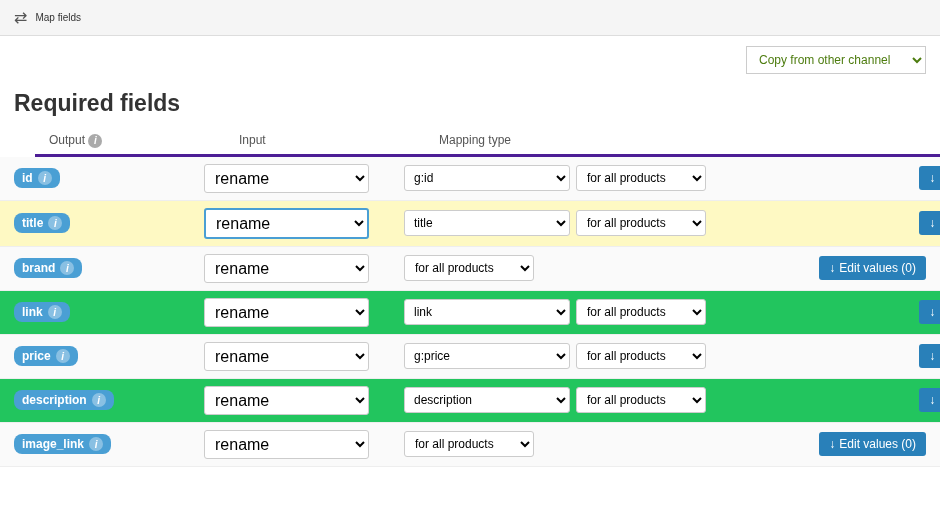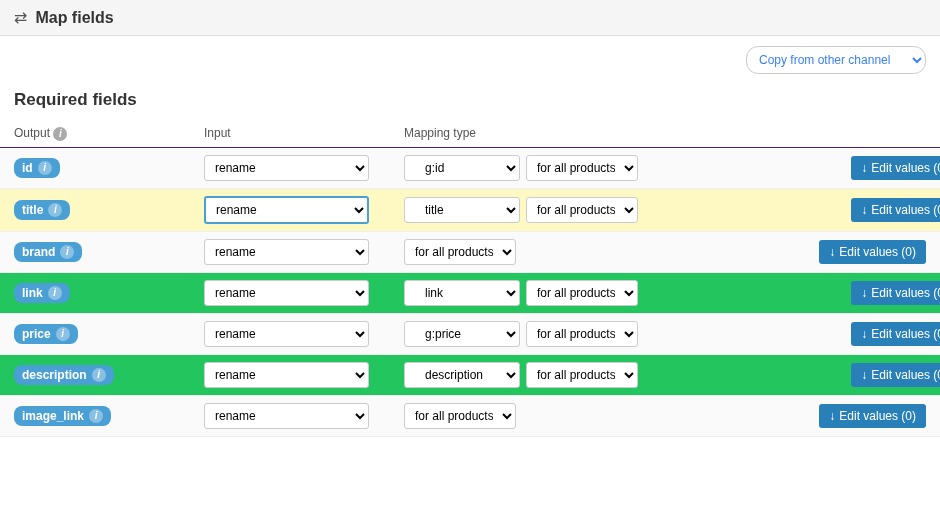--- a/index.html
+++ b/index.html
@@ -1,40 +1,40 @@
 <!DOCTYPE html>
 <html><head>
   <meta charset="utf-8">
   <style>
     * { box-sizing: border-box; margin: 0; padding: 0; }
     body { font-family: Arial, sans-serif; font-size: 13px; color: #333; background: #fff; width: 940px; min-height: 516px; }
 
     .header { background: #f5f5f5; border-bottom: 1px solid #ddd; padding: 8px 14px; display: flex; align-items: center; gap: 8px; }
     .header-icon { color: #555; font-size: 16px; }
-    .header-title { font-weight: bold; font-size: 16px; }
+    .header-title { font-weight: normal; font-size: 10px; }
 
     .toolbar { display: flex; justify-content: flex-end; padding: 10px 14px; }
-    .copy-select { padding: 5px 8px; border: 1px solid #ccc; border-radius: 12px; font-size: 12px; background: #fff; color: #3b82f6; min-width: 180px; appearance: auto; }
-
-    .section-title { padding: 6px 14px 10px; font-size: 17px; font-weight: bold; color: #333; }
-
-    .table-header { display: grid; grid-template-columns: 190px 200px 1fr 160px 160px; padding: 6px 14px; border-bottom: 1px solid #4c1d95; color: #555; font-size: 12px; align-items: center; }
+    .copy-select { padding: 5px 8px; border: 1px solid #ccc; border-radius: 0; font-size: 12px; background: #fff; color: #4d7c0f; min-width: 180px; appearance: auto; }
+
+    .section-title { padding: 6px 14px 10px; font-size: 23px; font-weight: bold; color: #333; }
+
+    .table-header { display: grid; grid-template-columns: 190px 200px 1fr 160px 160px; padding: 6px 14px; border-bottom: 3px solid #4c1d95; color: #555; font-size: 12px; align-items: center; margin-left: 35px; }
 
     .field-row { display: grid; grid-template-columns: 190px 200px 1fr 160px 160px; padding: 7px 14px; border-bottom: 1px solid #eee; align-items: center; background: #22c55e; }
     .field-row:nth-child(odd) { background: #fafafa; }
     .field-row.selected-row { background: #fef9c3; }
 
     .field-badge { display: inline-flex; align-items: center; gap: 5px; background: #4a9fd4; color: #fff; padding: 3px 8px; border-radius: 8px; font-size: 12px; font-weight: bold; cursor: default; }
 
-    .mapping-select { width: 165px; padding: 4px 6px; border: 1px solid #ccc; border-radius: 3px; font-size: 12px; background: #fff; appearance: auto; }
+    .mapping-select { width: 165px; padding: 4px 6px; border: 1px solid #ccc; border-radius: 3px; font-size: 16px; background: #fff; appearance: auto; }
     .mapping-select.highlighted { border: 2px solid #4a9fd4; }
 
-    .input-select { width: 116px; padding: 4px 16px; border: 1px solid #ccc; border-radius: 3px; font-size: 12px; background: #fff; appearance: auto; }
-
-    .scope-select { width: 112px; padding: 4px 6px; border: 1px solid #ccc; border-radius: 3px; font-size: 12px; background: #fff; appearance: auto; }
+    .input-select { width: 166px; padding: 4px 5px; border: 1px solid #ccc; border-radius: 3px; font-size: 12px; background: #fff; appearance: auto; }
+
+    .scope-select { width: 130px; padding: 4px 6px; border: 1px solid #ccc; border-radius: 3px; font-size: 12px; background: #fff; appearance: auto; }
 
     .edit-btn { background: #2980b9; color: #fff; border: none; border-radius: 3px; padding: 5px 10px; font-size: 12px; cursor: pointer; white-space: nowrap; display: flex; align-items: center; gap: 4px; }
 
     .col-output { display: flex; align-items: center; }
     .col-mapping { display: flex; align-items: center; }
     .col-input { display: flex; align-items: center; gap: 6px; }
     .col-options { display: flex; align-items: center; justify-content: flex-end; }
 
     .help-icon { display: inline-flex; align-items: center; justify-content: center; width: 14px; height: 14px; border-radius: 50%; background: rgba(255,255,255,0.35); font-size: 10px; font-style: italic; font-weight: bold; color: white; }
   </style>

